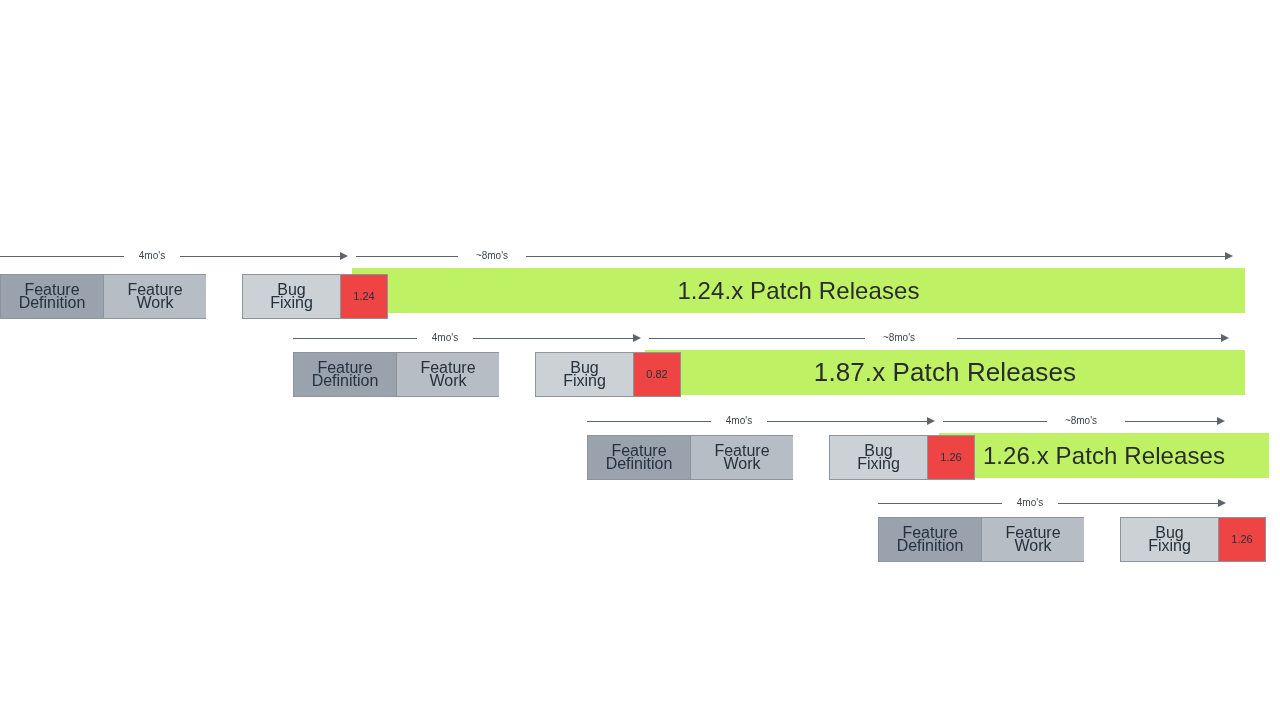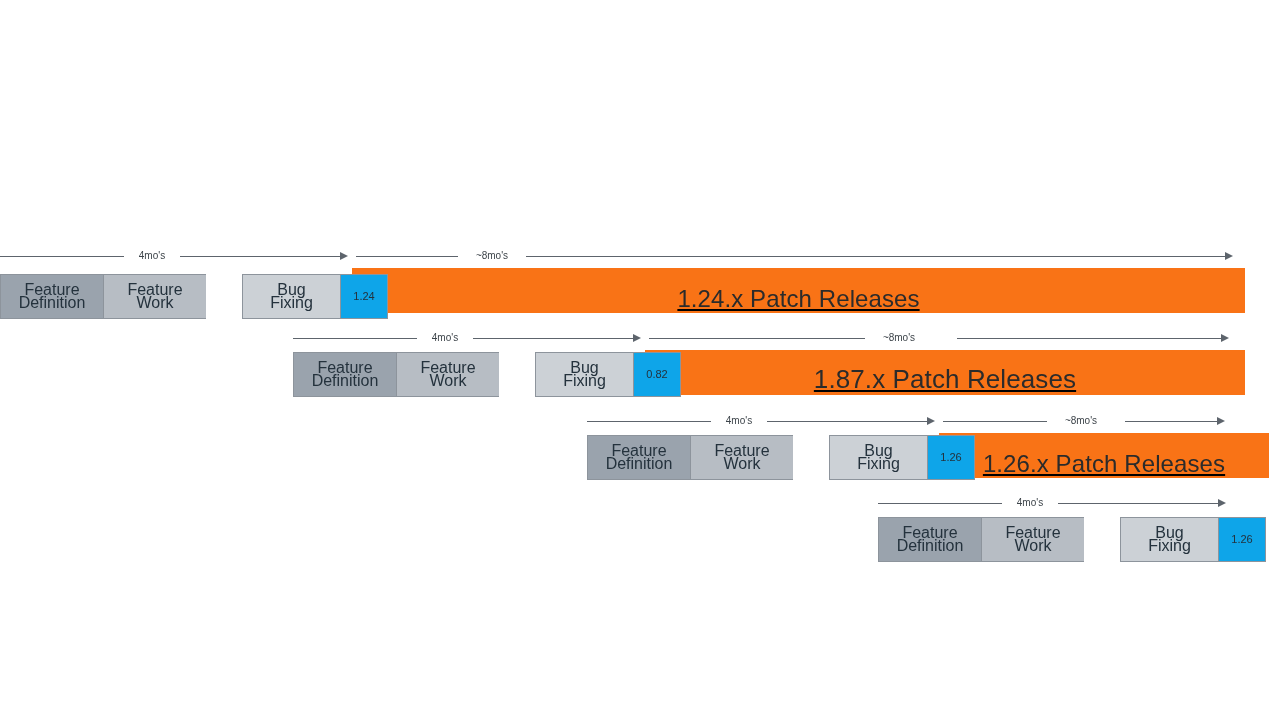--- a/index.html
+++ b/index.html
@@ -26,26 +26,25 @@
 
   
   .train-row {
     position: absolute;
     height: 82px;
   }
 
   
   .patch-band {
     position: absolute;
-    background: #f97316;
+    background: #bef264;
     height: 45px;
     display: flex;
-    align-items: flex-end;
+    align-items: center;
     justify-content: center;
-    text-decoration: underline;
   }
   .patch-band-label {
     color: #2b2b2b;
     font-weight: 400;
     letter-spacing: 0.1px;
     white-space: nowrap;
   }
 
   
   .phase-strip {
@@ -69,21 +68,21 @@
     white-space: nowrap;
   }
   .phase-box:last-child {
     border-right-width: 1px;
   }
   .phase-box .l2 { display: block; }
 
   .tone-1 { background: #9aa3ad; }
   .tone-2 { background: #b7bdc4; }
   .tone-3 { background: #ccd1d6; margin-left: 36px; }
-  .tone-4 { background: #0ea5e9; font-size: 11px; }
+  .tone-4 { background: #ef4444; font-size: 11px; }
 
   
   .dim {
     position: absolute;
     height: 20px;
   }
   .dim-line {
     position: absolute;
     top: 10px;
     height: 1px;

